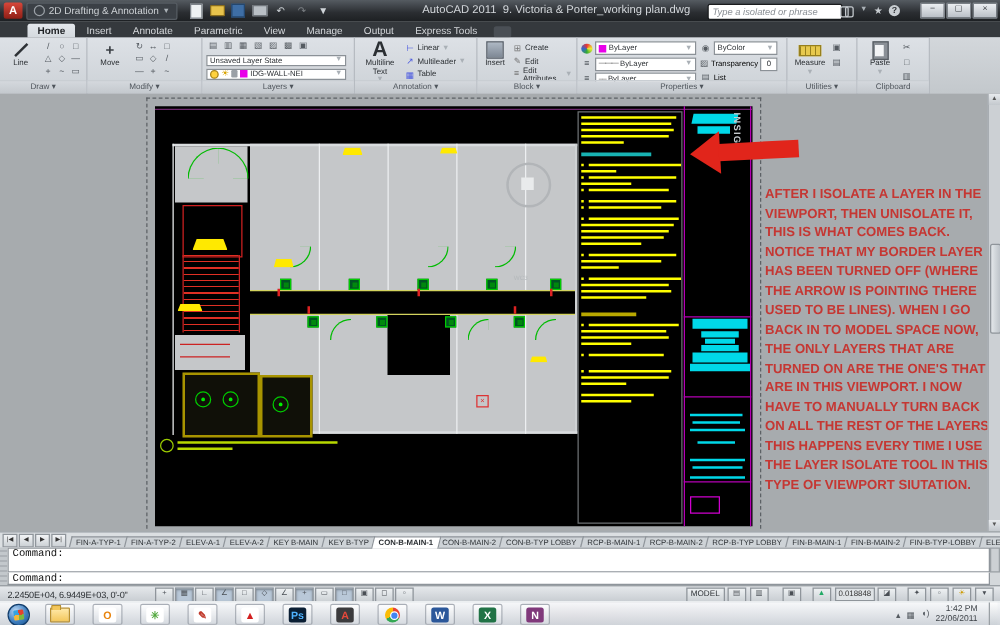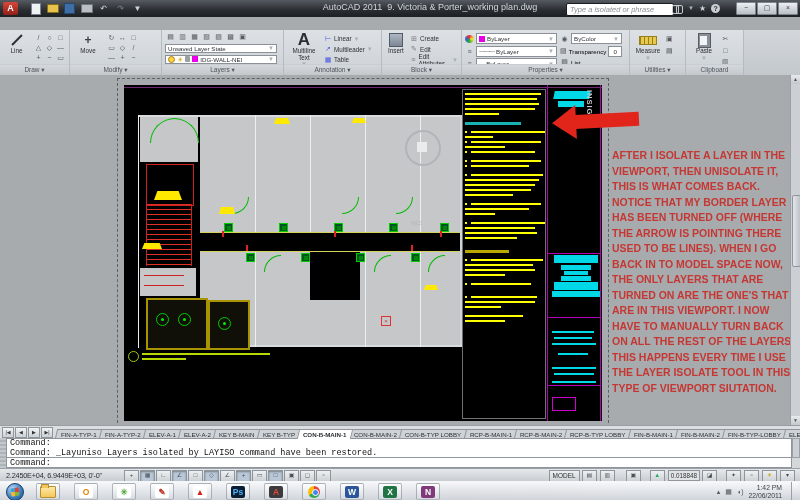--- a/index.html
+++ b/index.html
@@ -16,21 +16,21 @@
     border-radius:2px;padding:0 5px;height:12px;font-size:8px;color:#cdd1d5;}
   .ws-gear{width:7px;height:7px;border:1px solid #9aa0a6;border-radius:50%;}
   .caret{font-size:6px;color:#aab0b6;}
   .qat{display:flex;align-items:center;gap:4px;margin-left:8px;}
   .qbtn{width:13px;height:11px;display:flex;align-items:center;justify-content:center;
     font-size:8px;color:#cfd4d8;}
   .mini-doc{width:8px;height:10px;background:#eef1f3;border:1px solid #7d838a;}
   .mini-folder{width:10px;height:7px;background:#e8c34c;border:1px solid #8a6d1d;border-radius:1px;}
   .mini-save{width:9px;height:9px;background:#3e6ea5;border:1px solid #24476e;}
   .mini-print{width:10px;height:7px;background:#b9bfc5;border:1px solid #70767c;}
-  .tb-title{position:absolute;left:300px;top:2px;width:260px;text-align:center;font-size:9px;
+  .tb-title{position:absolute;left:315px;top:2px;width:260px;text-align:center;font-size:9px;
     color:#d2d6da;white-space:nowrap;}
   .searchbox{position:absolute;left:566px;top:2.5px;width:100px;height:11px;background:#fff;
     border:1px solid #1a1c1e;border-radius:2px;font-size:7.5px;color:#8a8f94;font-style:italic;
     padding:0 3px;line-height:11px;}
   .tb-icons{position:absolute;left:672px;top:2px;display:flex;gap:5px;align-items:center;height:12px;}
   .binoc{width:11px;height:7px;position:relative;}
   .binoc:before,.binoc:after{content:"";position:absolute;top:0;width:5px;height:7px;
     border:1px solid #c6cbd0;border-radius:2px;}
   .binoc:after{right:0;}
   .tb-star{color:#c9ced2;font-size:8px;}
@@ -218,20 +218,25 @@
   .showdesk{width:6px;height:19px;border-left:1px solid #9aa0a5;
     background:linear-gradient(rgba(255,255,255,.7),rgba(200,206,212,.7));}
 </style>
 </head>
 <body>
 
 <div class="screen">
 
   <div class="titlebar">
     <div class="acad-logo">A</div>
+    <div class="ws-pill">
+      <span class="ws-gear"></span>
+      <span>2D Drafting &amp; Annotation</span>
+      <span class="caret">▼</span>
+    </div>
     <div class="qat">
       <span class="qbtn">
           <span class="mini-doc"></span>
         </span>
       <span class="qbtn">
           <span class="mini-folder"></span>
         </span>
       <span class="qbtn">
           <span class="mini-save"></span>
         </span>
@@ -252,20 +257,31 @@
       <span class="tb-star">★</span>
       <span class="tb-help">?</span>
     </div>
     <div class="winctl">
       <span class="wbtn">−</span>
       <span class="wbtn">▢</span>
       <span class="wbtn">×</span>
     </div>
   </div>
 
+  <div class="ribbon-tabbar">
+      <div class="rtab active">Home</div>
+      <div class="rtab">Insert</div>
+      <div class="rtab">Annotate</div>
+      <div class="rtab">Parametric</div>
+      <div class="rtab">View</div>
+      <div class="rtab">Manage</div>
+      <div class="rtab">Output</div>
+      <div class="rtab">Express Tools</div>
+      <div class="rtab-extra"></div>
+    </div>
 
   <div class="ribbon">
 
     <div class="panel" style="width:70px">
       <div class="bigbtn">
         <span class="bb-icon">
             <span class="line-glyph"></span>
           </span>
         <span>Line</span>
       </div>
@@ -742,21 +758,20 @@
         <div class="ltab"><span>FIN-B-TYP-LOBBY</span></div>
         <div class="ltab"><span>ELEV-B-1</span></div>
       </div>
 
   </div>
 
   <div class="cmd">
     <div class="cmd-grip"></div>
     <div class="cmd-hist" id="cmd-hist">
         <div>Command:</div>
-        <div>Command: _Layuniso Layers isolated by LAYISO command have been restored.</div>
       </div>
     <div class="cmd-scroll"></div>
     <div class="cmd-input">Command:</div>
   </div>
 
   <div class="status">
     <span class="coords">2.2450E+04, 6.9449E+03,  0'-0"</span>
     <div id="toggles" style="display:flex">
         <span class="tgl">+</span>
         <span class="tgl on">▦</span>

